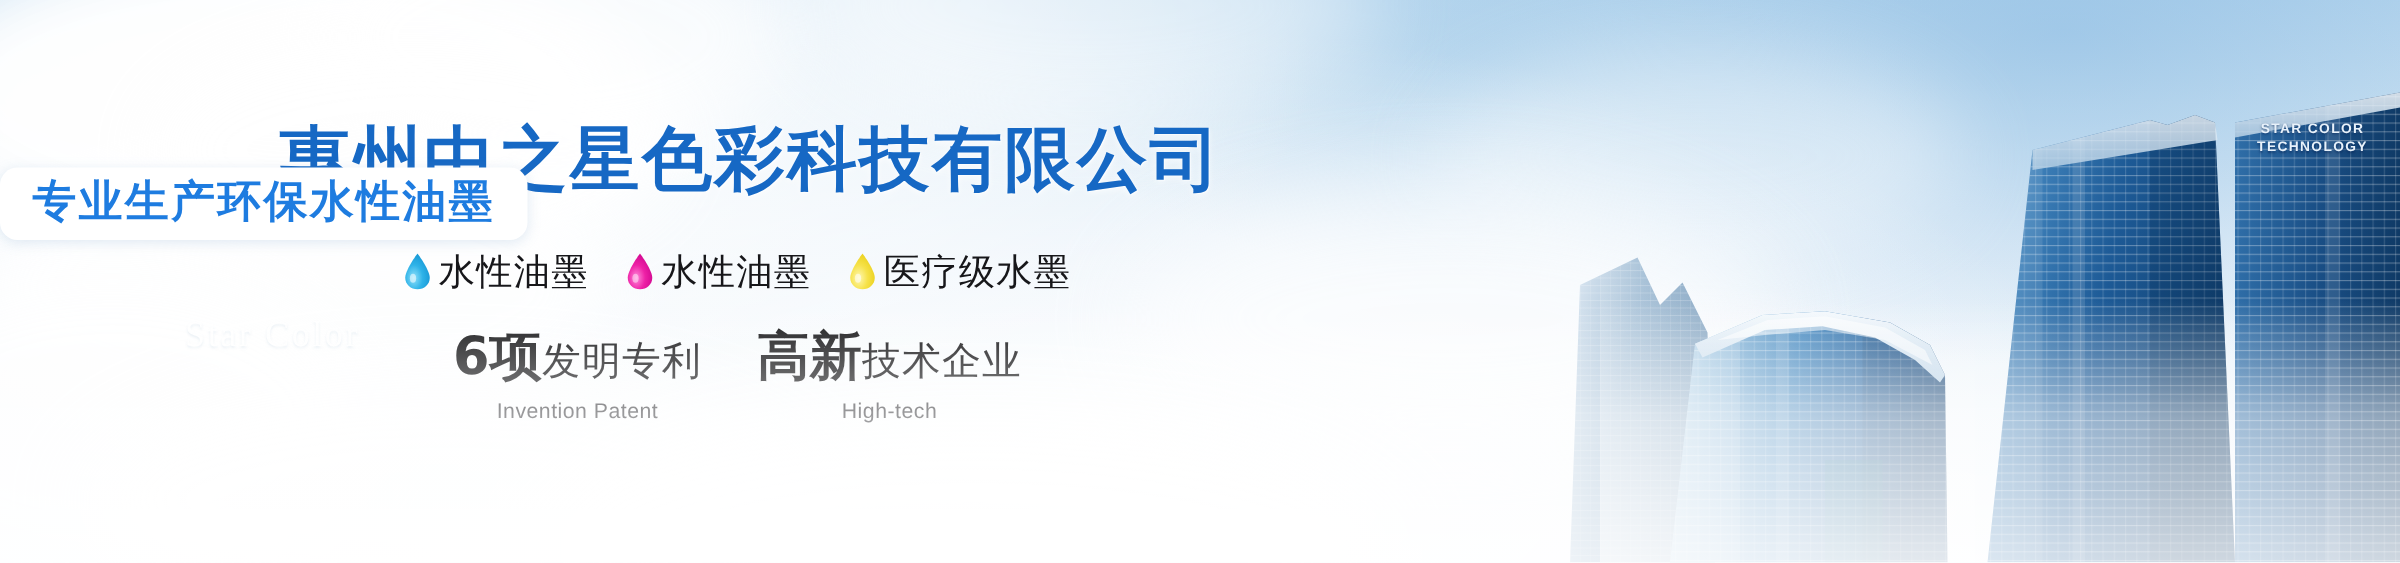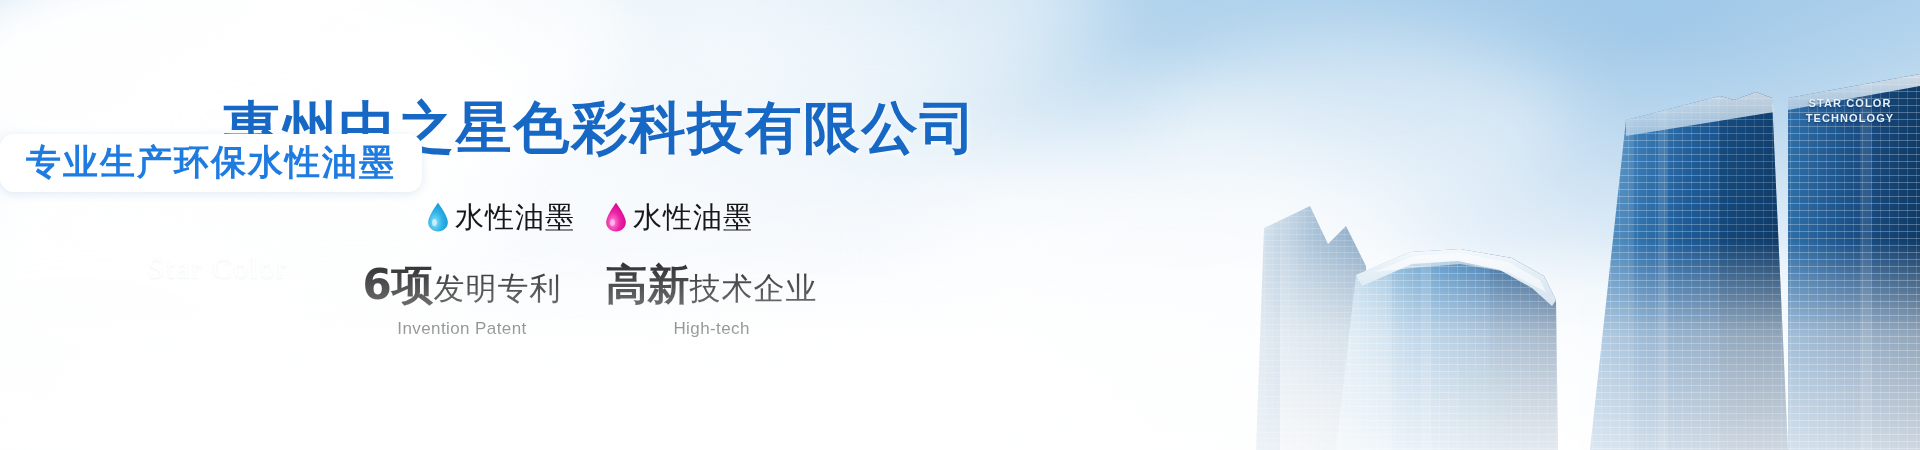--- a/index.html
+++ b/index.html
@@ -295,20 +295,36 @@
                 <stop offset="100%" stop-color="#c8008a"></stop>
               </radialGradient>
             </defs>
             <path d="M11 0.8 C11 0.8 1.2 13.8 1.2 20.2 C1.2 25.6 5.6 29.4 11 29.4 C16.4 29.4 20.8 25.6 20.8 20.2 C20.8 13.8 11 0.8 11 0.8 Z" fill="url(#dg2)"></path>
             <ellipse cx="7.4" cy="20.6" rx="2.5" ry="3.6" fill="#ffffff" opacity="0.45"></ellipse>
           </svg>
         </span>
         <span class="feature-label">水性油墨</span>
       </div>
 
+      <div class="feature">
+        <span class="drop">
+          <svg viewBox="0 0 22 30" width="22" height="30" aria-hidden="true">
+            <defs>
+              <radialGradient id="dg3" cx="0.35" cy="0.68" r="0.8">
+                <stop offset="0%" stop-color="#fff7b0"></stop>
+                <stop offset="45%" stop-color="#f6e24a"></stop>
+                <stop offset="100%" stop-color="#e8cc10"></stop>
+              </radialGradient>
+            </defs>
+            <path d="M11 0.8 C11 0.8 1.2 13.8 1.2 20.2 C1.2 25.6 5.6 29.4 11 29.4 C16.4 29.4 20.8 25.6 20.8 20.2 C20.8 13.8 11 0.8 11 0.8 Z" fill="url(#dg3)"></path>
+            <ellipse cx="7.4" cy="20.6" rx="2.5" ry="3.6" fill="#ffffff" opacity="0.55"></ellipse>
+          </svg>
+        </span>
+        <span class="feature-label">医疗级水墨</span>
+      </div>
 
     </div>
 
     <div class="badges">
 
       <div class="badge">
         <div class="badge-cn"><span class="badge-strong">6项</span><span class="badge-weak">发明专利</span></div>
         <div class="badge-en">Invention Patent</div>
       </div>
 

